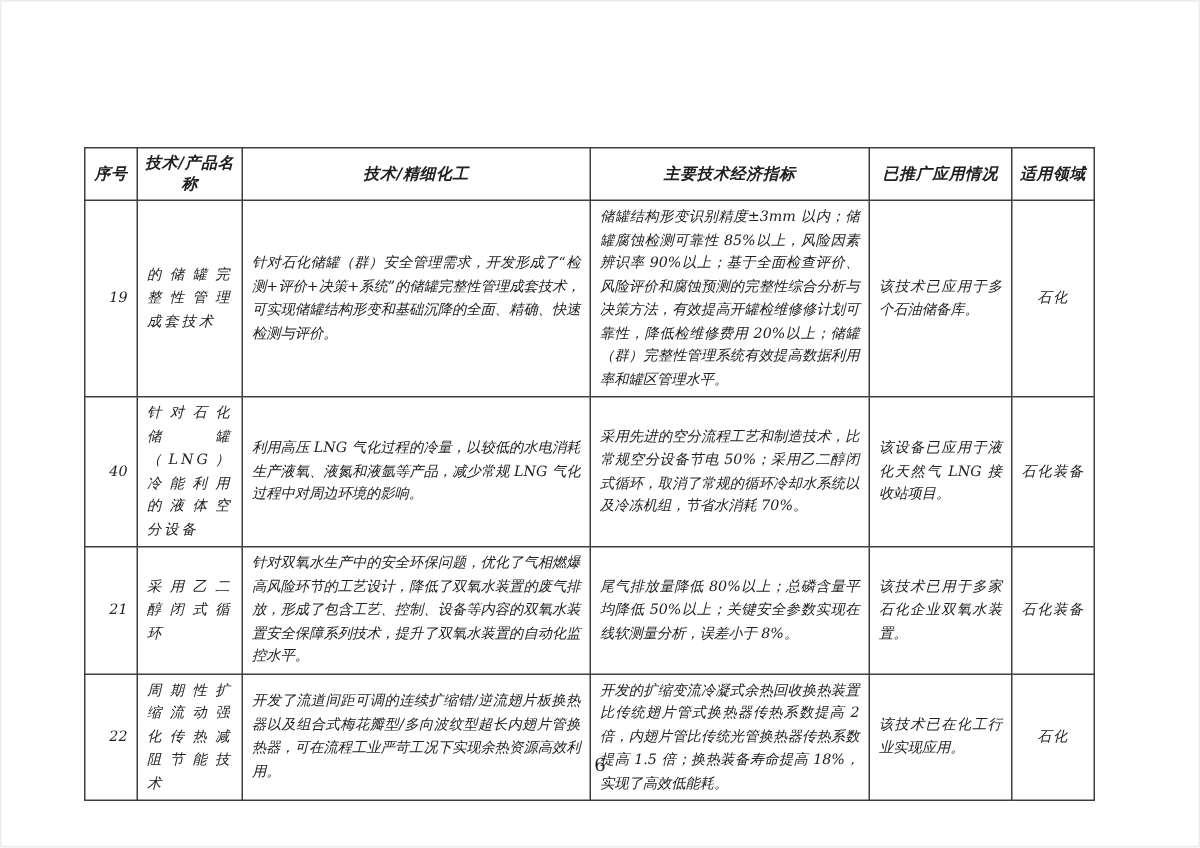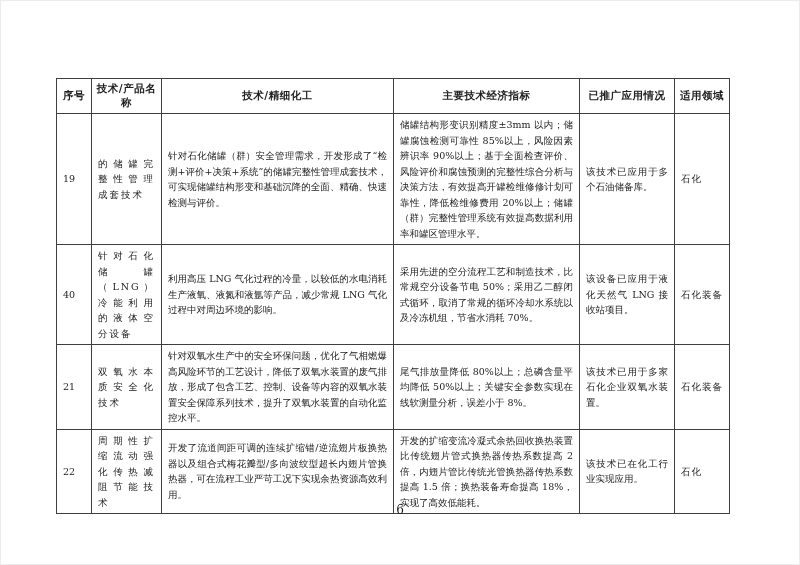--- a/index.html
+++ b/index.html
@@ -8,58 +8,59 @@
     position: relative;
     background: #ffffff;
     font-family: "DejaVu Serif", "Liberation Serif", serif;
     color: #212121;
     overflow: hidden;
     box-shadow: inset 0 0 0 1px #ececec;
   }
   table.doc-table {
     position: absolute;
     left: 56px;
-    top: 78px;
+    top: 98px;
     border-collapse: collapse;
     table-layout: fixed;
     width: 673px;
+    font-style: italic;
   }
   .doc-table th, .doc-table td {
     border: 1px solid #3f3f3f;
     vertical-align: middle;
     overflow: hidden;
   }
   .doc-table th {
     font-weight: bold;
     font-size: 10.5px;
     text-align: center;
     padding: 3px 2px;
     height: 22px;
     letter-spacing: 0.5px;
   }
   .doc-table td {
     font-size: 9.5px;
     line-height: 15.5px;
     padding: 3px 6px;
   }
-  .c-no   { text-align: left; }
+  .c-no   { text-align: right; }
   .c-name {
     text-align: justify;
     text-justify: inter-character;
     padding: 3px 8px;
     letter-spacing: 2px;
     line-height: 17px;
   }
   .c-intro, .c-ind, .c-app {
     text-align: justify;
     text-justify: inter-character;
   }
   .c-ind  { padding: 3px 5px; }
   .c-app  { padding: 3px 5px; line-height: 16px; }
-  .c-field{ text-align: left; letter-spacing: 1px; }
+  .c-field{ text-align: center; letter-spacing: 1px; }
   tr.r0 { height: 117px; }
   tr.r1 { height: 70px;  }
   tr.r2 { height: 73px;  }
   tr.r3 { height: 82px;  }
   .page-number {
     position: absolute;
     top: 503px;
     left: 0;
     width: 100%;
     text-align: center;
@@ -101,21 +102,21 @@
     <tr class="r1">
       <td class="c-no">40</td>
       <td class="c-name">针对石化储罐（LNG）冷能利用的液体空分设备</td>
       <td class="c-intro">利用高压 LNG 气化过程的冷量，以较低的水电消耗生产液氧、液氮和液氩等产品，减少常规 LNG 气化过程中对周边环境的影响。</td>
       <td class="c-ind">采用先进的空分流程工艺和制造技术，比常规空分设备节电 50%；采用乙二醇闭式循环，取消了常规的循环冷却水系统以及冷冻机组，节省水消耗 70%。</td>
       <td class="c-app">该设备已应用于液化天然气 LNG 接收站项目。</td>
       <td class="c-field">石化装备</td>
     </tr>
     <tr class="r2">
       <td class="c-no">21</td>
-      <td class="c-name">双氧水本质安全化技术</td>
+      <td class="c-name">采用乙二醇闭式循环</td>
       <td class="c-intro">针对双氧水生产中的安全环保问题，优化了气相燃爆高风险环节的工艺设计，降低了双氧水装置的废气排放，形成了包含工艺、控制、设备等内容的双氧水装置安全保障系列技术，提升了双氧水装置的自动化监控水平。</td>
       <td class="c-ind">尾气排放量降低 80%以上；总磷含量平均降低 50%以上；关键安全参数实现在线软测量分析，误差小于 8%。</td>
       <td class="c-app">该技术已用于多家石化企业双氧水装置。</td>
       <td class="c-field">石化装备</td>
     </tr>
     <tr class="r3">
       <td class="c-no">22</td>
       <td class="c-name">周期性扩缩流动强化传热减阻节能技术</td>
       <td class="c-intro">开发了流道间距可调的连续扩缩错/逆流翅片板换热器以及组合式梅花瓣型/多向波纹型超长内翅片管换热器，可在流程工业严苛工况下实现余热资源高效利用。</td>
       <td class="c-ind">开发的扩缩变流冷凝式余热回收换热装置比传统翅片管式换热器传热系数提高 2 倍，内翅片管比传统光管换热器传热系数提高 1.5 倍；换热装备寿命提高 18%，实现了高效低能耗。</td>

